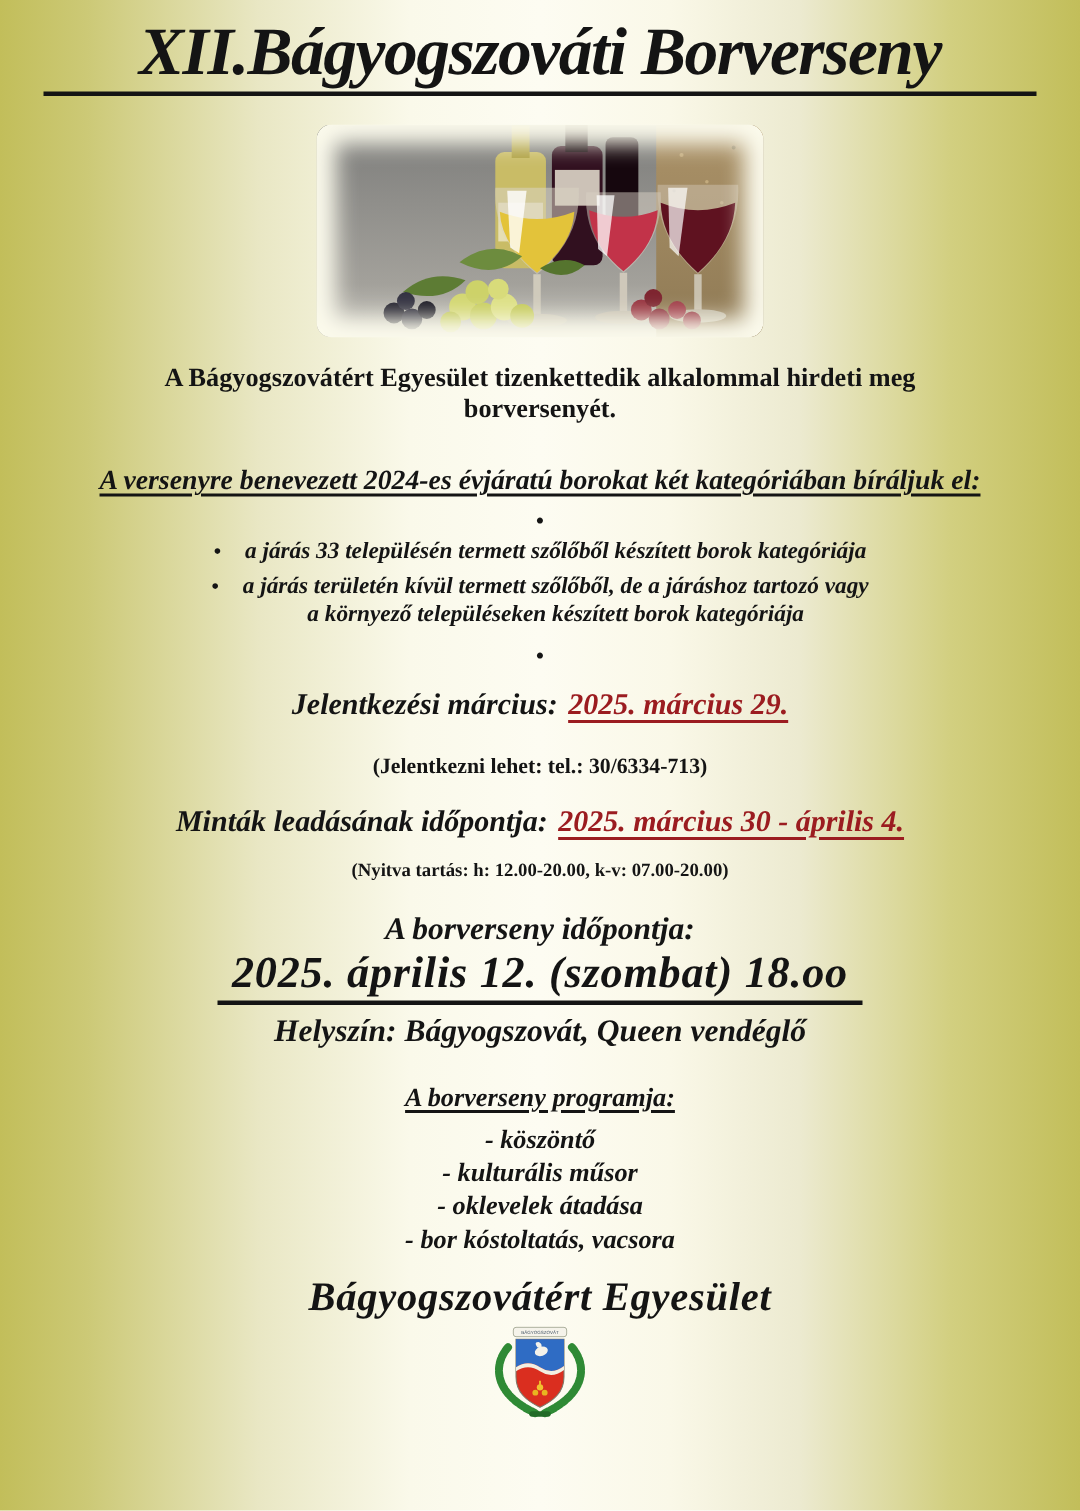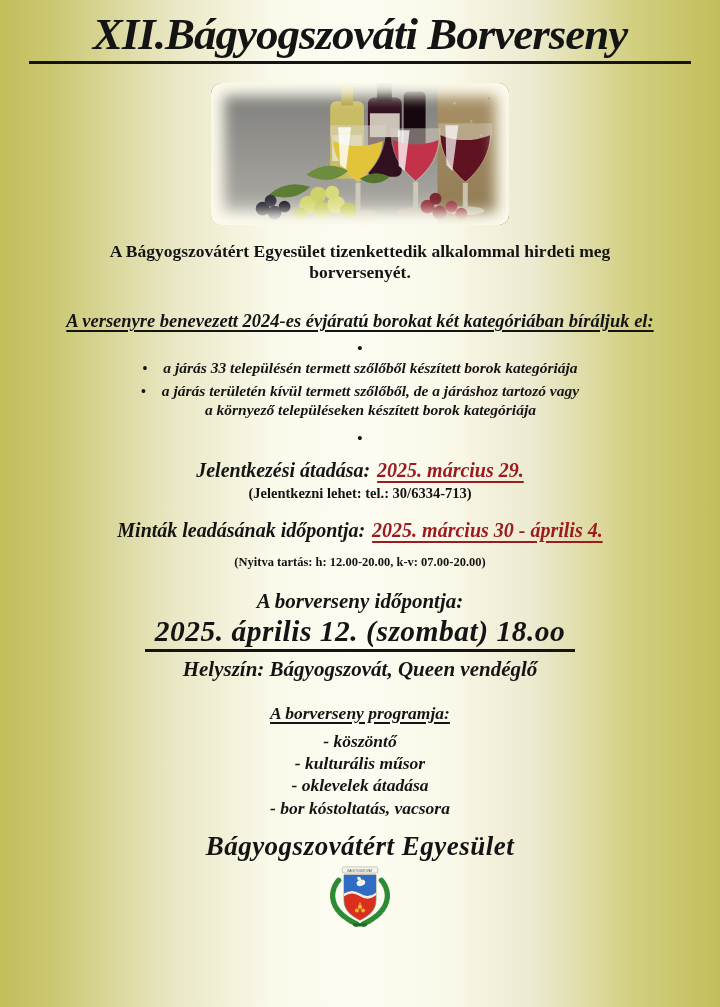--- a/index.html
+++ b/index.html
@@ -56,21 +56,21 @@
   }
   .bullet-dot{margin-right:16px;font-style:normal;font-size:14px;line-height:1.4;}
   .bullet-lines span{display:block;}
 
   .pair-line{font-weight:bold;font-style:italic;}
   .deadline-line{margin-top:13px;font-size:20px;}
   .value-red{
     color:var(--red);margin-left:7px;
     text-decoration:underline;text-decoration-thickness:2px;text-underline-offset:4px;
   }
-  .contact-note{margin-top:3px;font-size:14.5px;font-weight:bold;}
+  .contact-note{margin-top:21px;font-size:14.5px;font-weight:bold;}
   .samples-line{margin-top:17px;font-size:20px;}
 
   .location-line{margin-top:19px;font-size:15.5px;font-weight:bold;}
   .loc-name{text-decoration:underline;text-decoration-thickness:1.5px;}
   .hours-line{margin-top:13px;font-size:12.5px;font-weight:bold;}
 
   .fee-block{
     margin:15px auto 0;max-width:672px;
     font-size:17.5px;font-weight:bold;font-style:italic;line-height:1.22;
   }
@@ -195,21 +195,21 @@
   <div class="bullet-item">
     <span class="bullet-dot">•</span>
     <span class="bullet-lines">
       <span>a járás területén kívül termett szőlőből, de a járáshoz tartozó vagy</span>
       <span>a környező  településeken készített borok kategóriája</span>
     </span>
   </div>
 
   <div class="lone-bullet second">•</div>
 
-  <p class="pair-line deadline-line"><span>Jelentkezési átadása:</span><span class="value-red">2025. március 29.</span></p>
+  <p class="pair-line deadline-line"><span>Jelentkezési március:</span><span class="value-red">2025. március 29.</span></p>
 
   <p class="contact-note">(Jelentkezni lehet: tel.: 30/6334-713)</p>
 
   <p class="pair-line samples-line"><span>Minták leadásának időpontja:</span><span class="value-red">2025. március 30 - április 4.</span></p>
 
 
   <p class="hours-line">(Nyitva tartás: h: 12.00-20.00, k-v: 07.00-20.00)</p>
 
 
   <p class="event-heading">A borverseny időpontja:</p>

